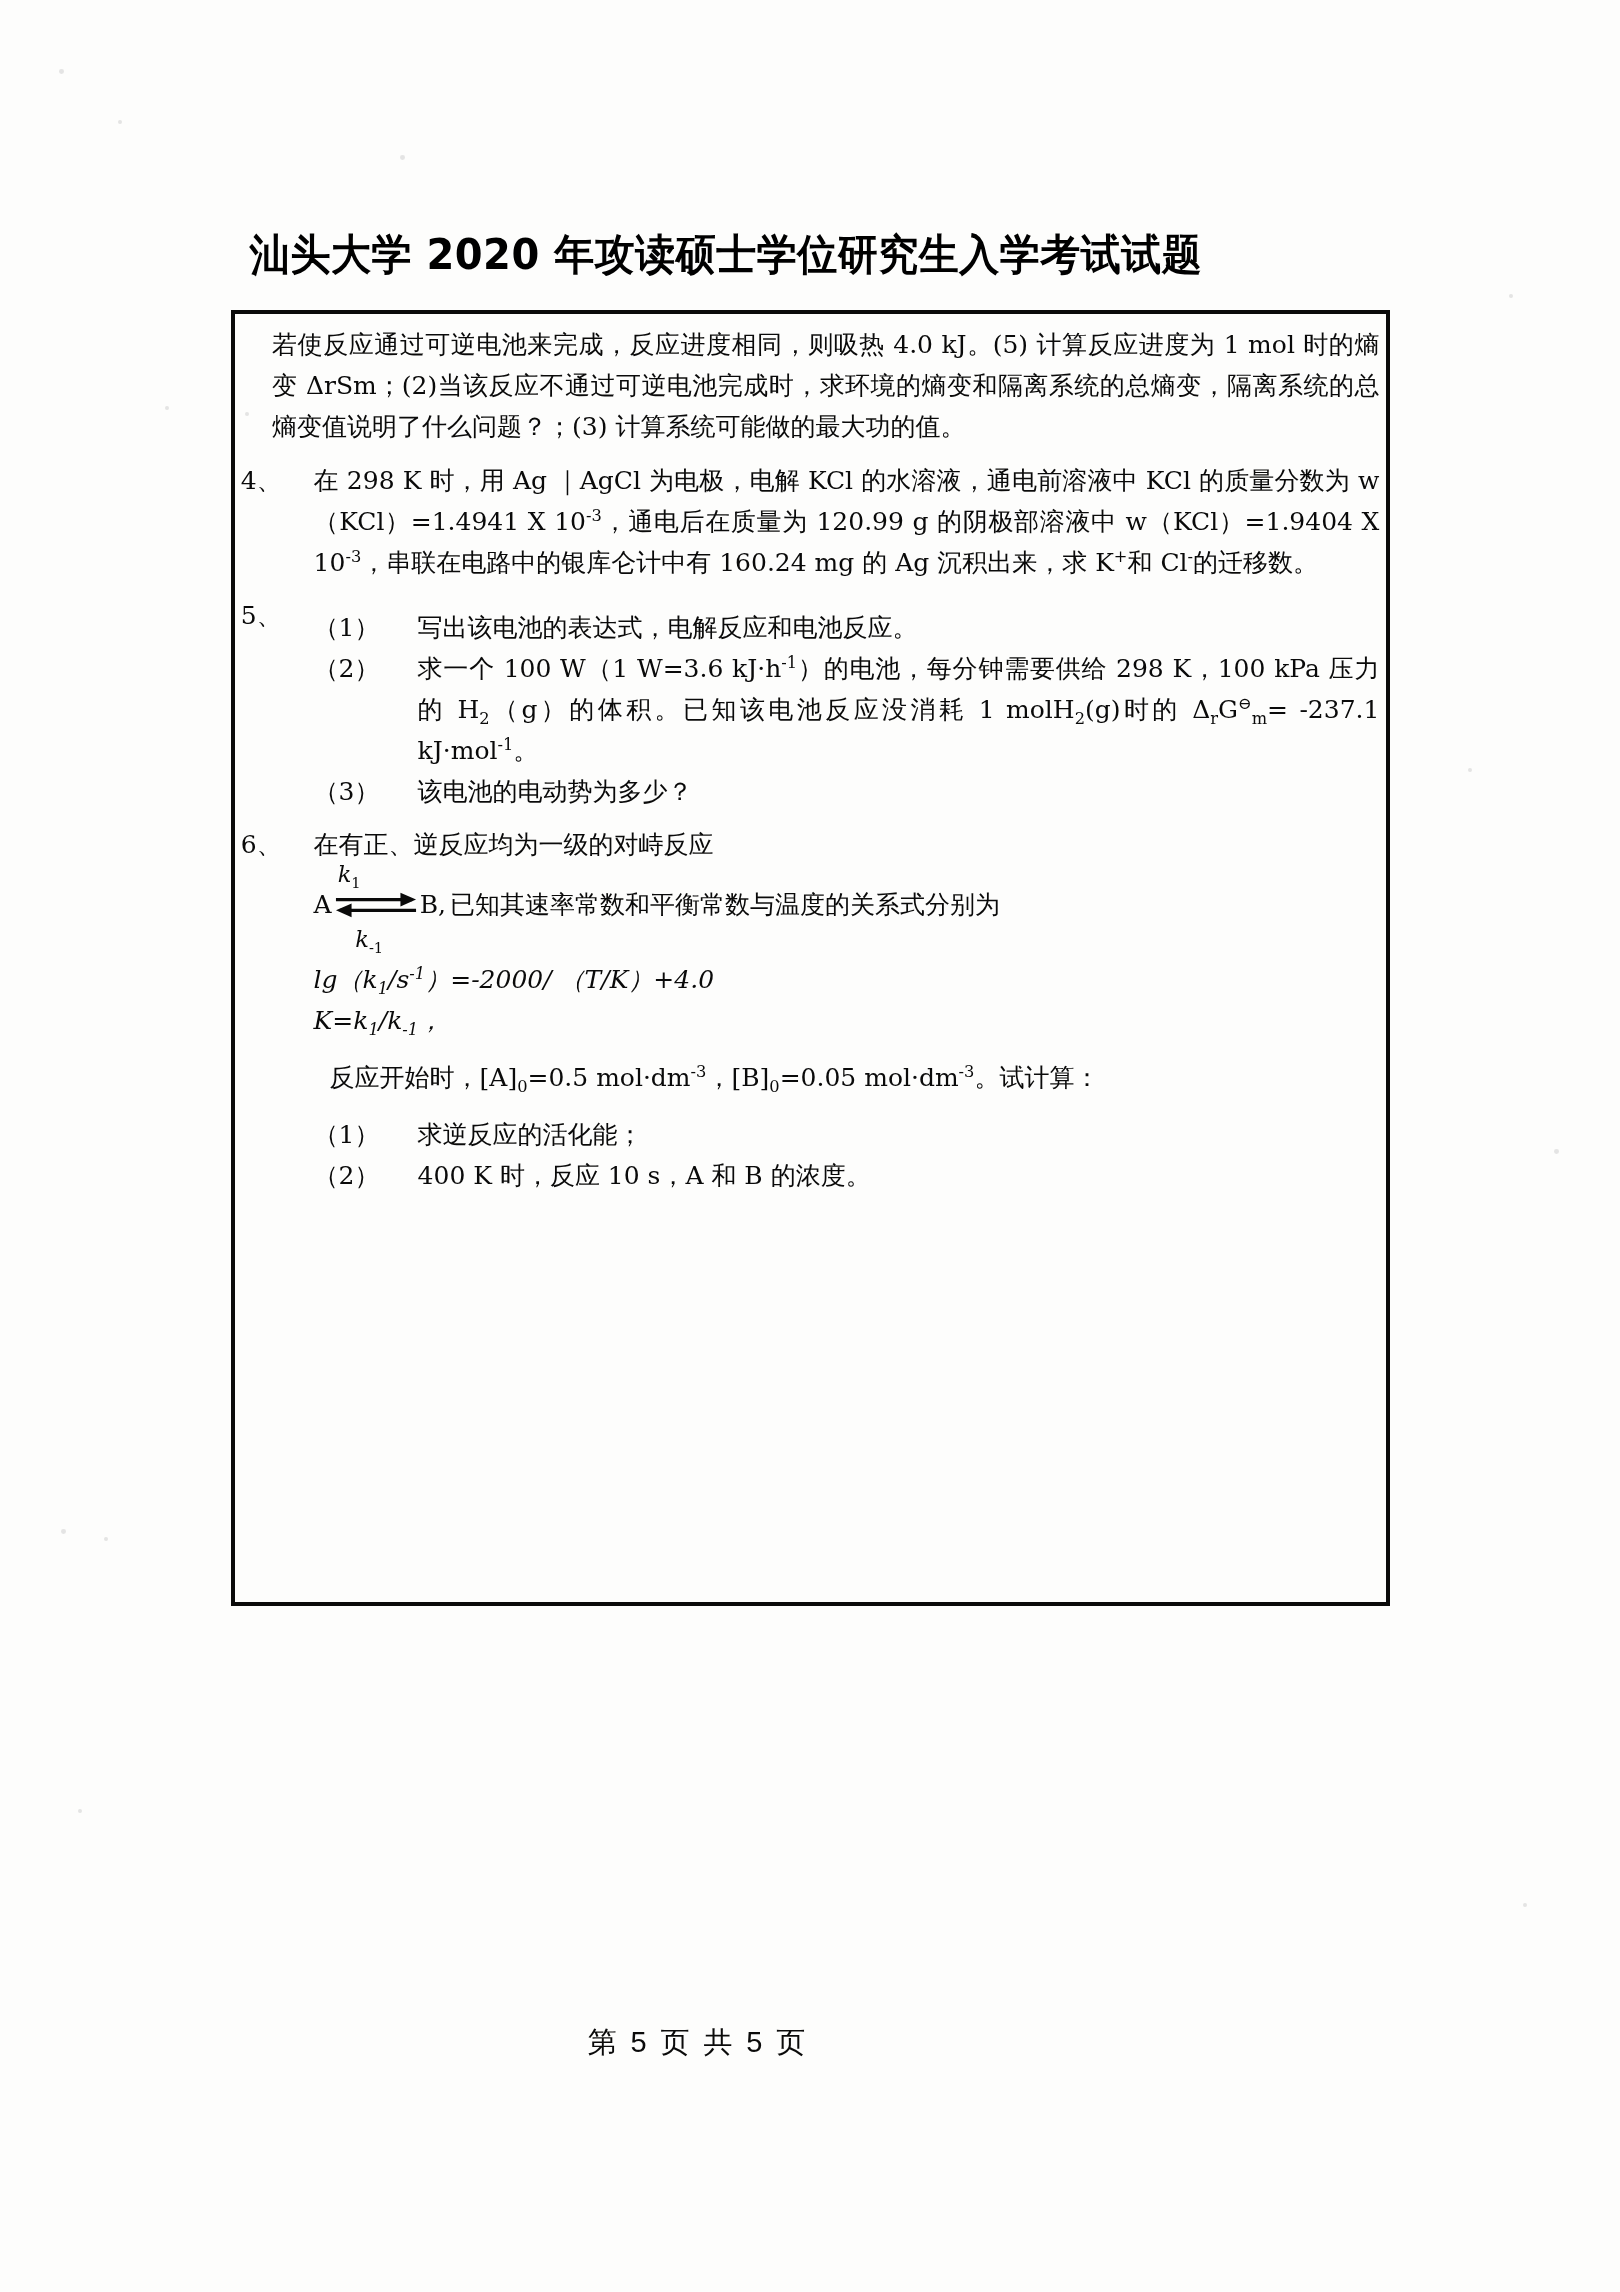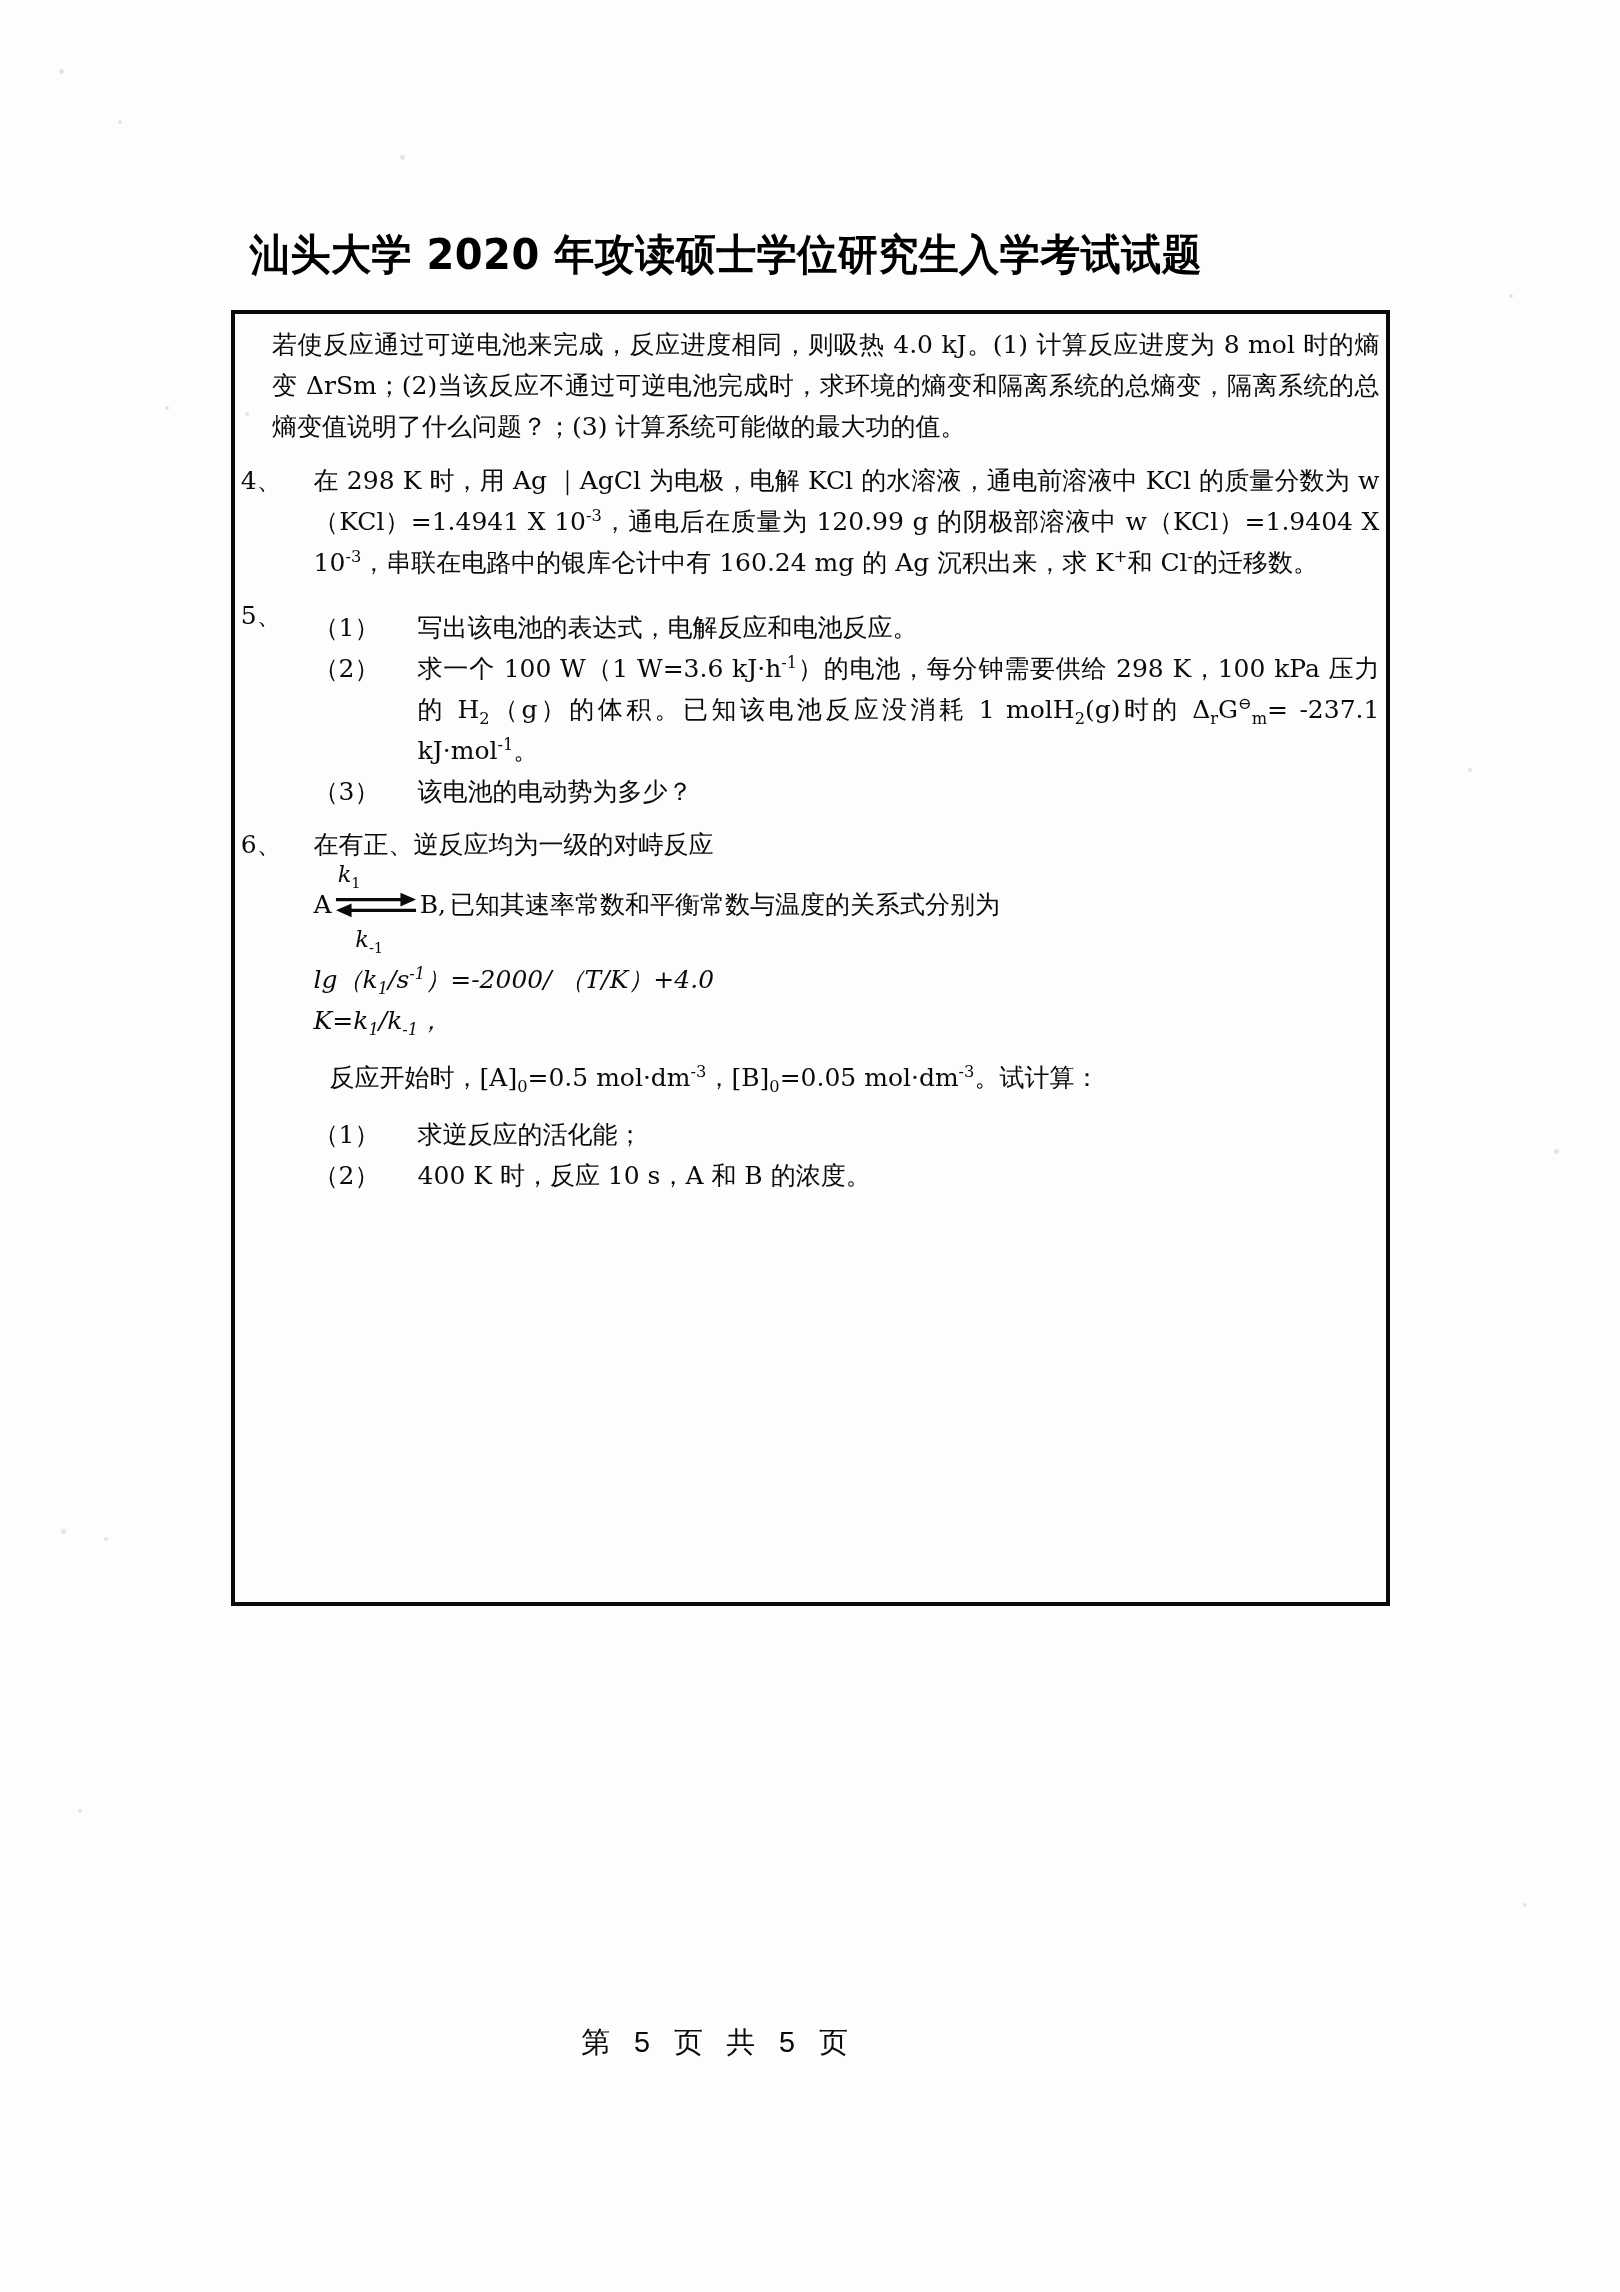--- a/index.html
+++ b/index.html
@@ -170,25 +170,24 @@
   sub { font-size: .65em; line-height: 0; }
   sup { font-size: .65em; line-height: 0; }
 
   
   .footer {
     position: absolute;
     left: 0;
     top: 2023px;
     width: 1396px;
     text-align: center;
-    font-family: Liberation Mono, monospace;
+    font-family: Liberation Sans, sans-serif;
     font-size: 29px;
     letter-spacing: 2.9px;
     color: #0a0a0a;
-    padding-left: 18px;
   }
 </style>
 </head>
 <body>
 
 <div class="page">
   <span class="speck" style="left:59px;  top:69px;  width:4.9px; height:4.9px;"></span>
   <span class="speck" style="left:118px; top:120px; width:3.9px; height:3.9px;"></span>
   <span class="speck" style="left:400px; top:155px; width:4.9px; height:4.9px;"></span>
   <span class="speck" style="left:165px; top:406px; width:3.9px; height:3.9px;"></span>
@@ -201,21 +200,21 @@
   <span class="speck" style="left:1523px;top:1903px;width:3.9px; height:3.9px;"></span>
   <span class="speck" style="left:1468px;top:768px; width:3.9px; height:3.9px;"></span>
 </div>
 
 <div class="doc-title">汕头大学 2020 年攻读硕士学位研究生入学考试试题</div>
 
 <div class="exam-box"></div>
 
 <div class="body-area">
 
-  <p class="p-intro">若使反应通过可逆电池来完成，反应进度相同，则吸热 4.0 kJ。(1) 计算反应进度为 8 mol 时的熵变 ΔrSm；(2)当该反应不通过可逆电池完成时，求环境的熵变和隔离系统的总熵变，隔离系统的总熵变值说明了什么问题？；(3) 计算系统可能做的最大功的值。</p>
+  <p class="p-intro">若使反应通过可逆电池来完成，反应进度相同，则吸热 4.0 kJ。(5) 计算反应进度为 1 mol 时的熵变 ΔrSm；(2)当该反应不通过可逆电池完成时，求环境的熵变和隔离系统的总熵变，隔离系统的总熵变值说明了什么问题？；(3) 计算系统可能做的最大功的值。</p>
 
   <div class="gap-s"></div>
 
   <div class="q">
     <span class="qnum">4、</span>
     <span>在 298 K 时，用 Ag ｜AgCl 为电极，电解 KCl 的水溶液，通电前溶液中 KCl 的质量分数为 w（KCl）=1.4941 X 10<sup>-3</sup>，通电后在质量为 120.99 g 的阴极部溶液中 w（KCl）=1.9404 X 10<sup>-3</sup>，串联在电路中的银库仑计中有 160.24 mg 的 Ag 沉积出来，求 K<sup>+</sup>和 Cl<sup>-</sup>的迁移数。</span>
   </div>
 
   <div class="gap-s"></div>
 

